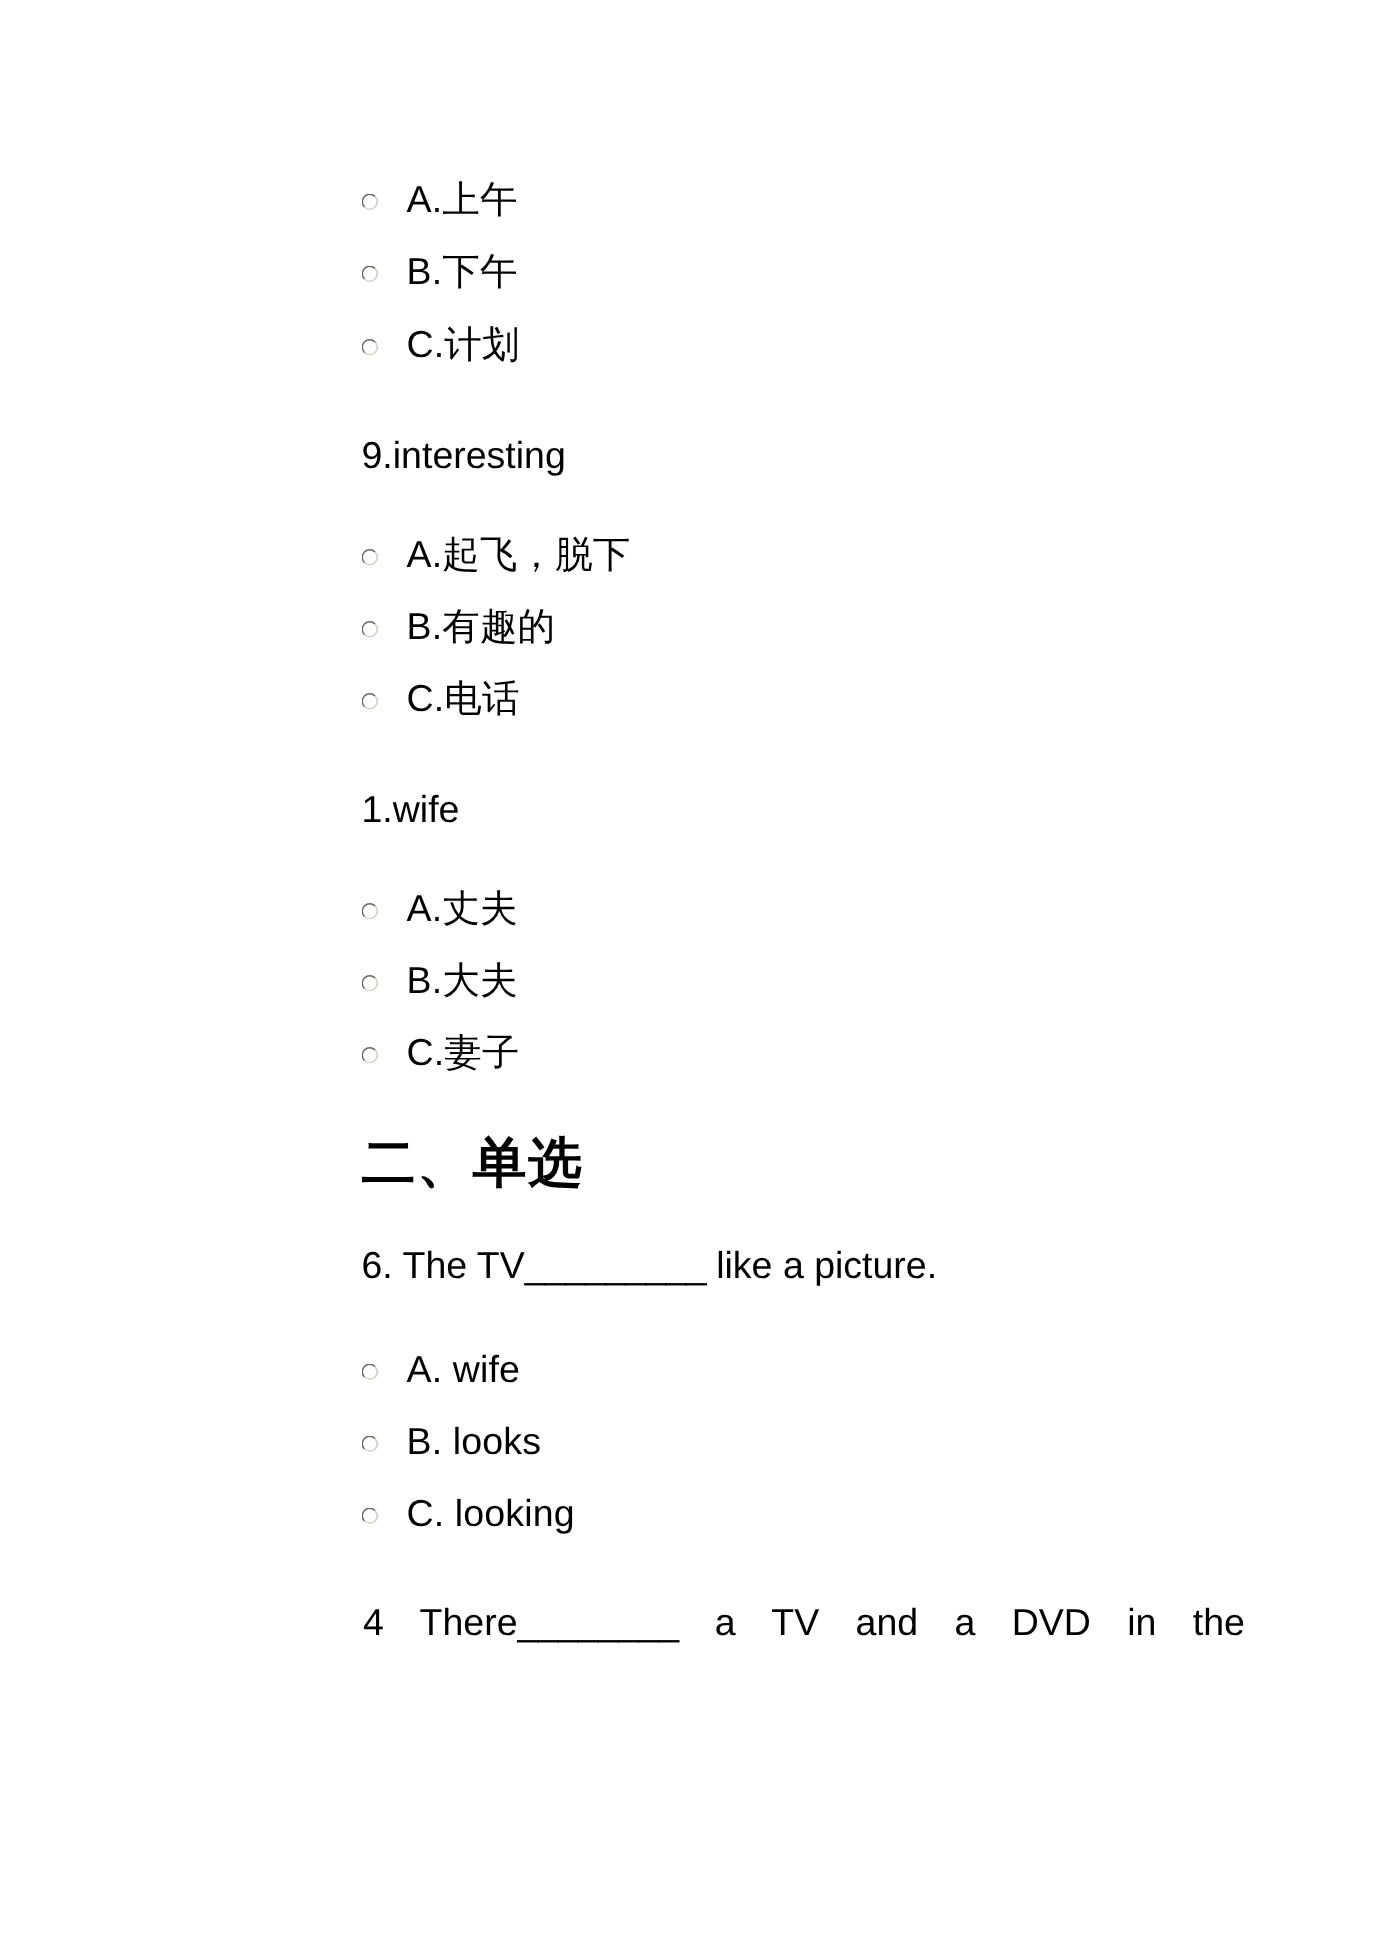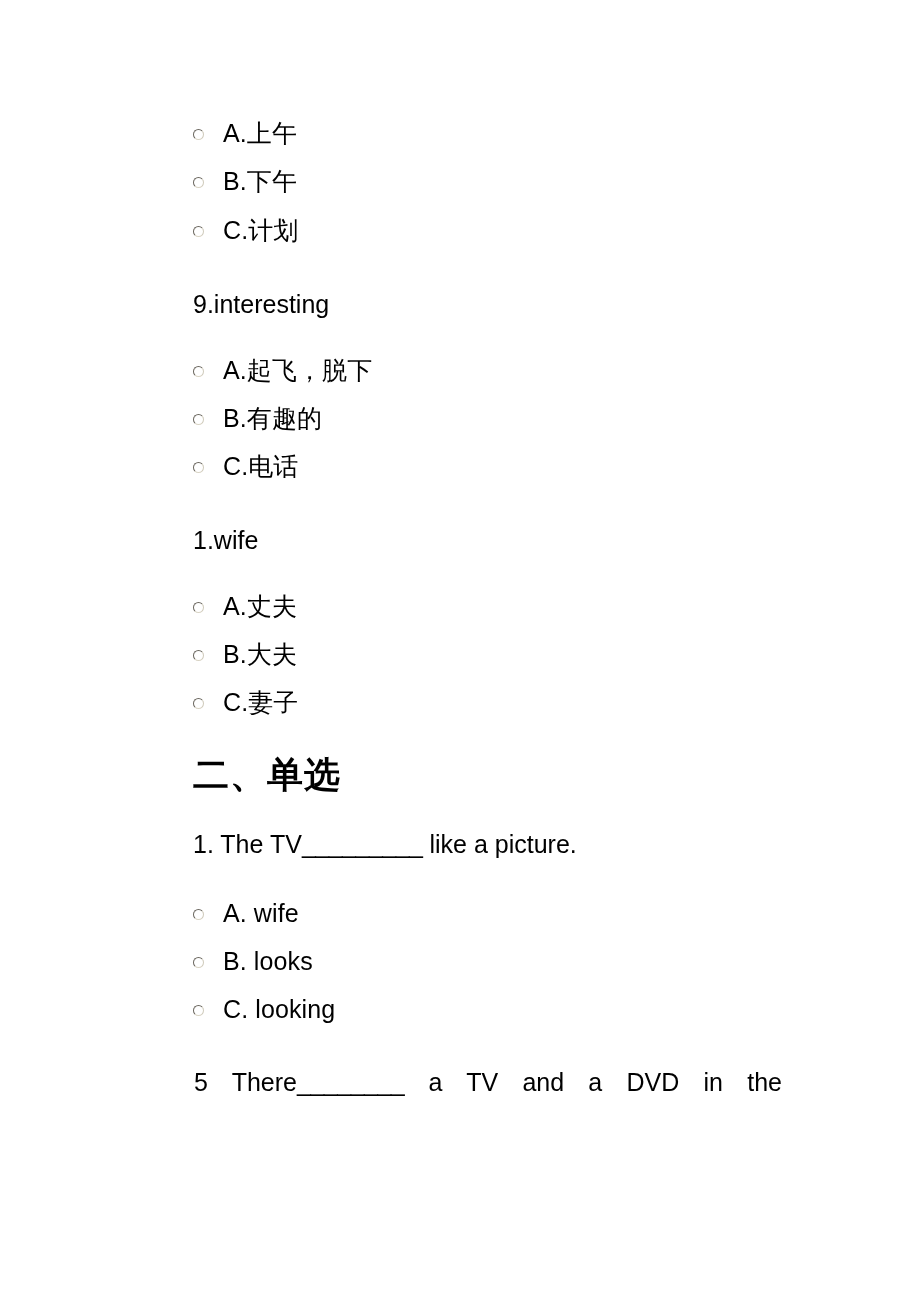--- a/index.html
+++ b/index.html
@@ -15,20 +15,21 @@
     overflow: hidden;
     font-family: "Liberation Sans", "DejaVu Sans", sans-serif;
     color: #000000;
     -webkit-font-smoothing: antialiased;
   }
 
   .page {
     position: absolute;
     inset: 0;
     background: #ffffff;
+    margin-left: 48px;
   }
 
   
   .doc {
     position: absolute;
     left: 0;
     top: 0;
     width: 920px;
   }
 
@@ -156,34 +157,34 @@
       <span class="opt-label cjk">B.大夫</span>
     </div>
     <div class="opt-row" style="top:687px">
       <span class="radio"></span>
       <span class="opt-label cjk">C.妻子</span>
     </div>
 
     <div class="section-heading" style="top:758px">二、单选</div>
 
     <div class="stem" style="top:827px">
-      <span>1. The TV</span><span class="blank">_________</span><span> like a picture.</span>
+      <span>6. The TV</span><span class="blank">_________</span><span> like a picture.</span>
     </div>
 
     <div class="opt-row" style="top:898px">
       <span class="radio"></span>
       <span class="opt-label">A. wife</span>
     </div>
     <div class="opt-row" style="top:946px">
       <span class="radio"></span>
       <span class="opt-label">B. looks</span>
     </div>
     <div class="opt-row" style="top:994px">
       <span class="radio"></span>
       <span class="opt-label">C. looking</span>
     </div>
 
     <div class="para-q" style="top:1058px">
-      <span class="jline1"><span>5  There</span><span class="blank">________</span><span> a TV and a DVD in the</span></span>
+      <span class="jline1"><span>4  There</span><span class="blank">________</span><span> a TV and a DVD in the</span></span>
     </div>
 
   </div>
 </div>
 
 </body></html>

